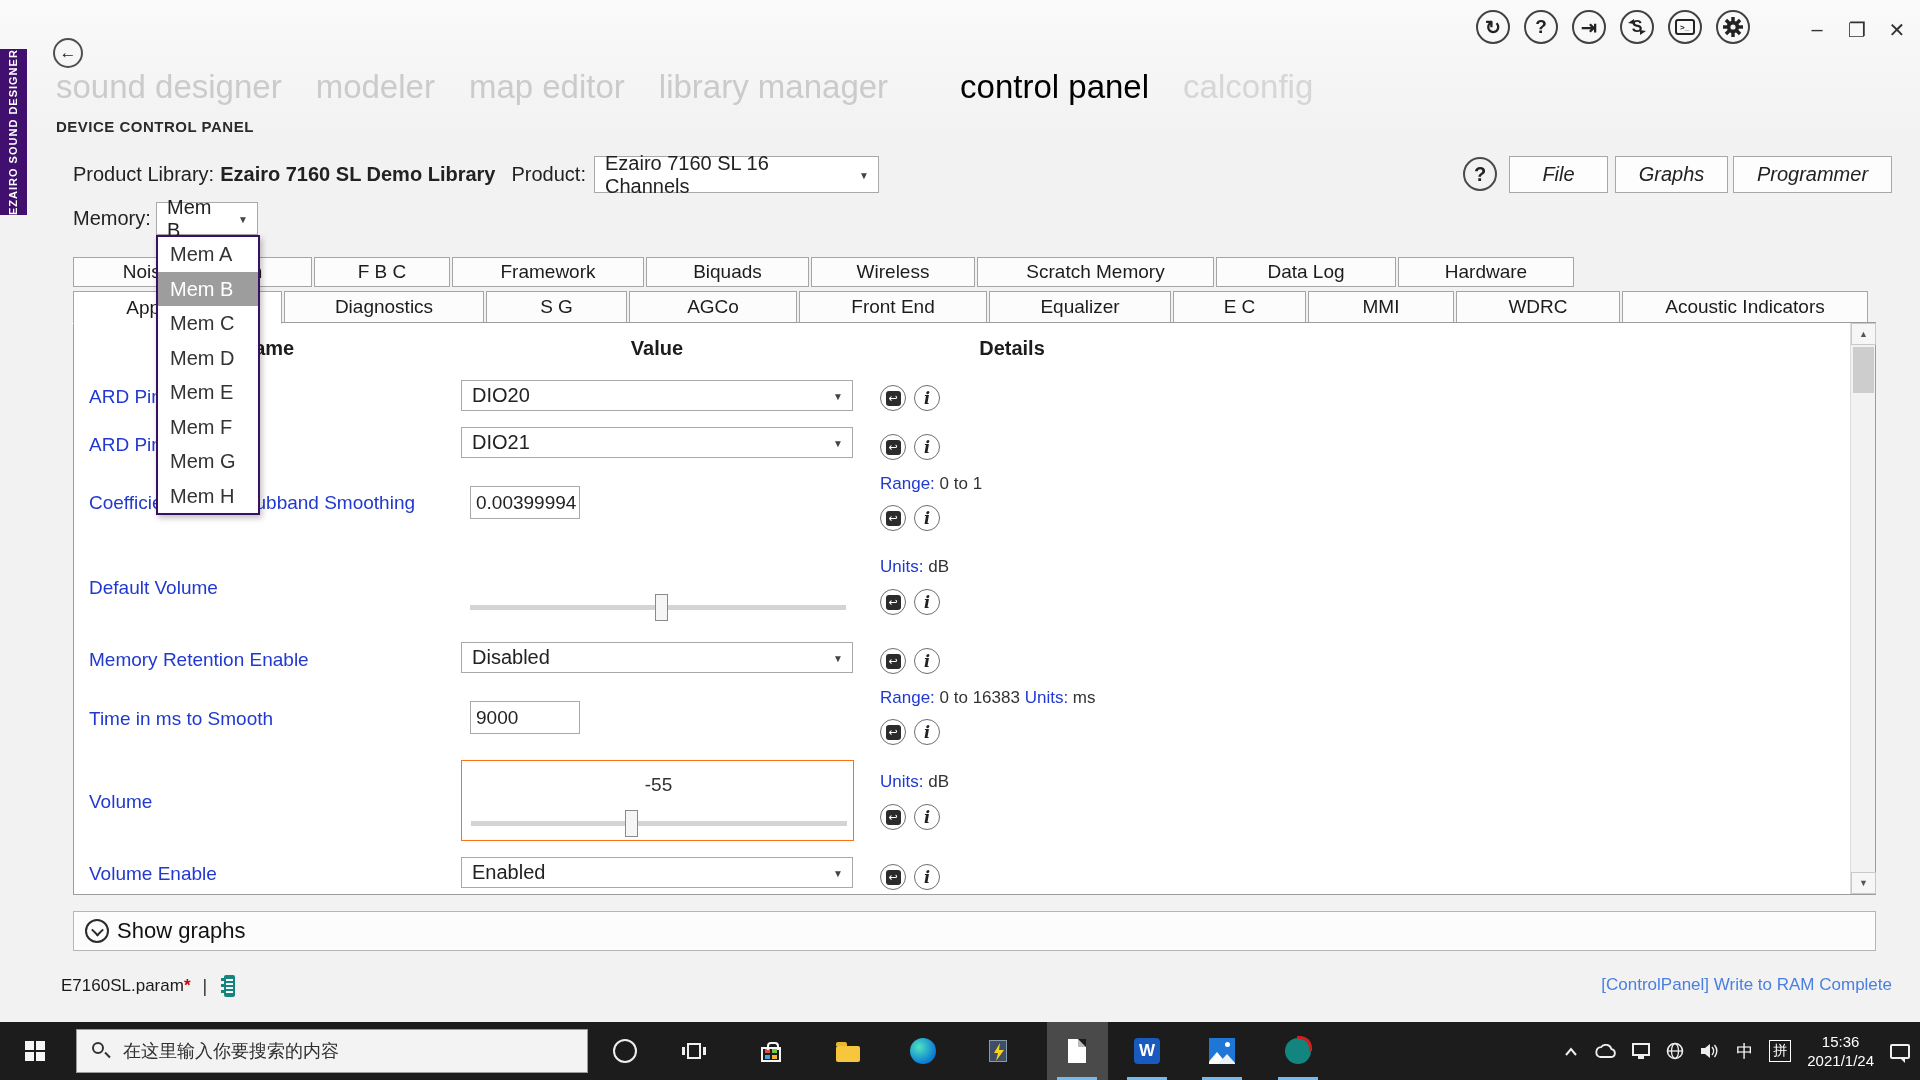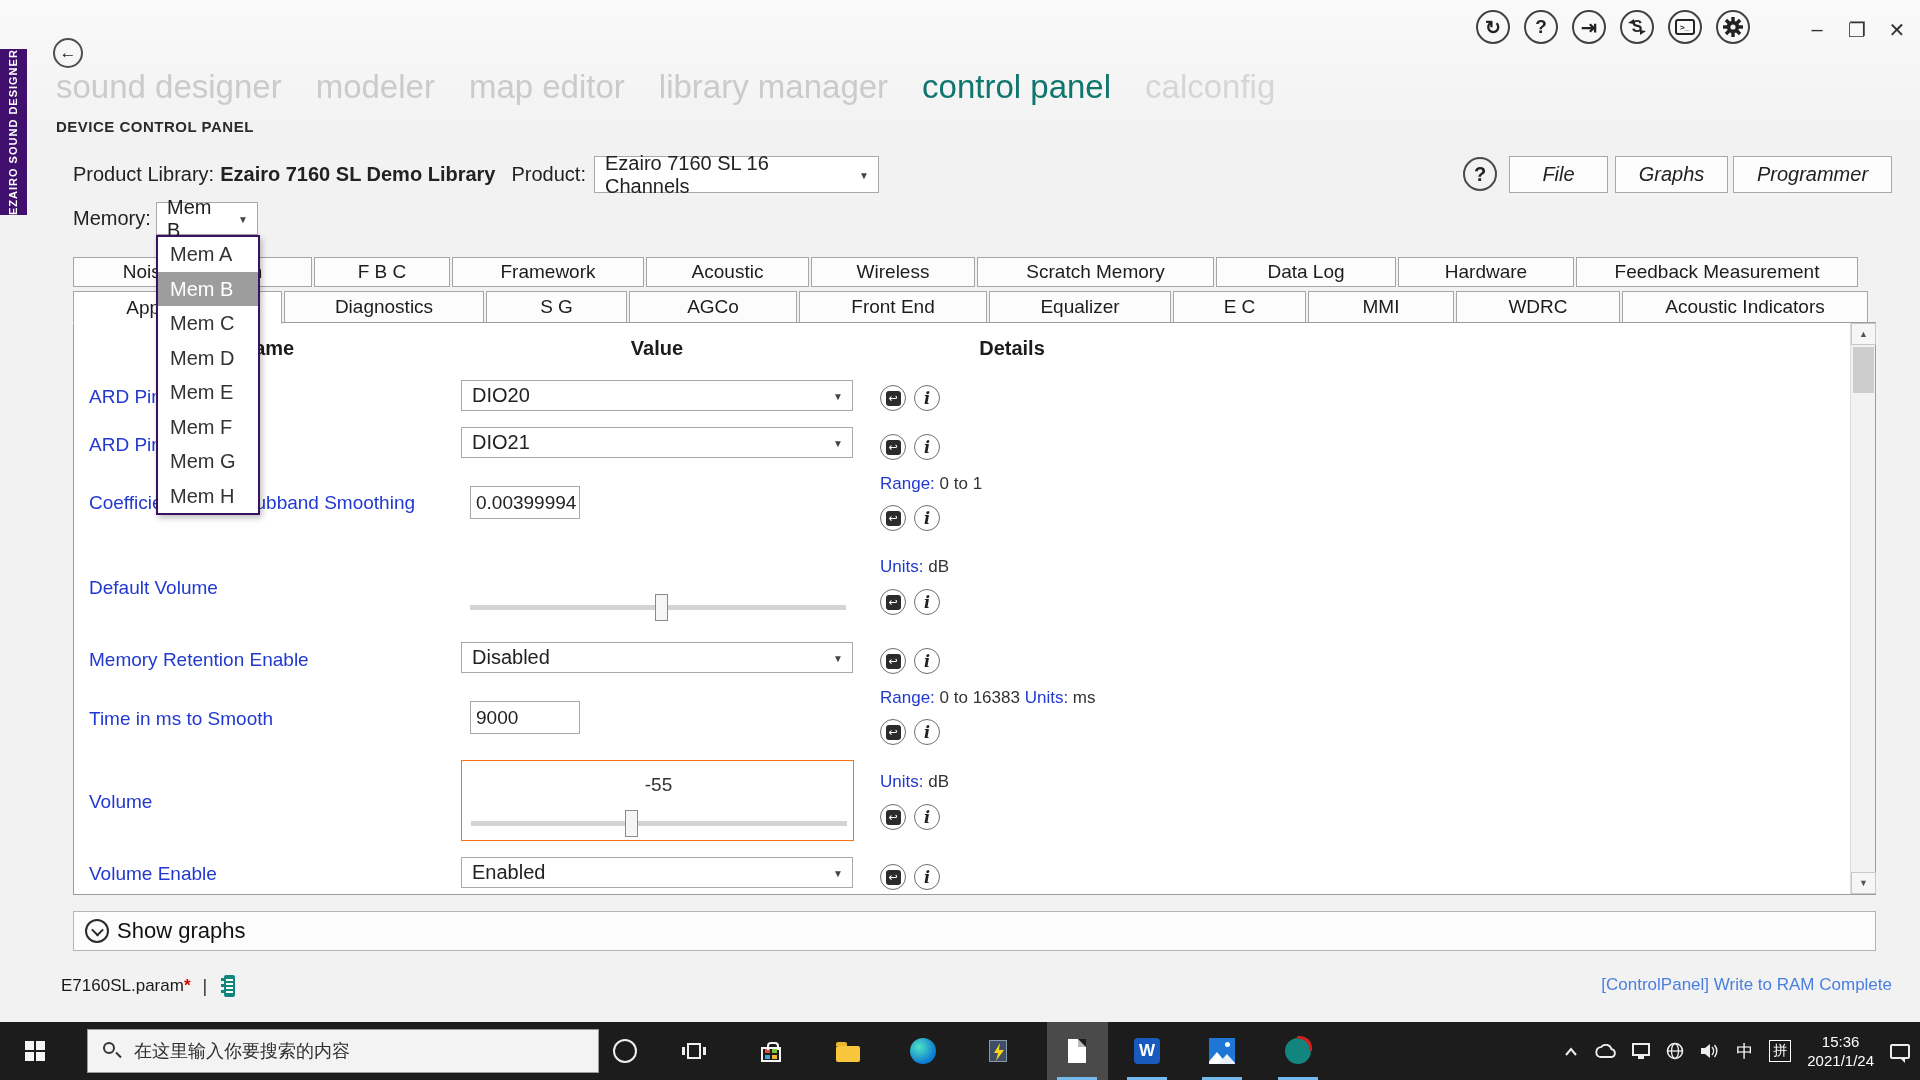--- a/index.html
+++ b/index.html
@@ -14,21 +14,21 @@
   .chrome-icons { position:absolute; top:10px; right:170px; display:flex; gap:14px; }
   .cicon { width:34px; height:34px; border:2px solid #424242; border-radius:50%; color:#222;
            display:flex; align-items:center; justify-content:center; font-size:19px; font-weight:bold; background:transparent; }
   .winctl { position:absolute; top:18px; right:14px; display:flex; gap:22px; color:#333; font-size:20px; }
   .winctl span { width:18px; text-align:center; cursor:default; }
   .back-btn { position:absolute; left:53px; top:38px; width:30px; height:30px; border:2px solid #4f4f4f; border-radius:50%;
               color:#222; font-size:17px; display:flex; align-items:center; justify-content:center; }
 
   
   .nav { position:absolute; left:56px; top:68px; display:flex; gap:34px; font-size:33px; color:#cbcbcb; white-space:nowrap; }
-  .nav .active { color:#0f766e; }
+  .nav .active { color:#000000;margin-left:38px; }
   .nav .dim { color:#d6d6d6; }
   .page-title { position:absolute; left:56px; top:118px; font-size:15px; font-weight:bold; color:#2b2b2b; letter-spacing:.5px; }
 
   
   .product-bar { position:absolute; left:73px; top:156px; height:37px; display:flex; align-items:center; font-size:20px; color:#222; }
   .product-bar b { margin-left:6px; }
   .plabel2 { margin-left:16px; }
   .combo { position:relative; background:#fff; border:1px solid #a9a9a9; height:37px; display:flex; align-items:center;
            padding:0 30px 0 10px; font-size:20px; color:#222; }
   .combo .arr { position:absolute; right:9px; top:50%; transform:translateY(-50%); font-size:10px; color:#444; }
@@ -96,21 +96,21 @@
   .star { color:#d00000; font-weight:bold; }
   .sep { margin:0 12px; color:#333; font-size:18px; }
   .status-msg { position:absolute; right:28px; top:975px; font-size:17px; color:#4a7fe0; }
 
   
   .taskbar { position:absolute; left:0; top:1022px; width:1920px; height:58px; background:#1c1c1c; color:#fff; }
   .start { position:absolute; left:0; top:0; width:70px; height:58px; display:flex; align-items:center; justify-content:center; }
   .winlogo { display:grid; grid-template-columns:9px 9px; grid-template-rows:9px 9px; gap:2px; }
   .winlogo div { background:#f5f5f5; }
   .searchbox { position:absolute; left:76px; top:7px; width:512px; height:44px; background:#f3f3f3; border:1px solid #9a9a9a;
-               display:flex; align-items:center; color:#2f2f2f; font-size:18px;margin-left:11px; }
+               display:flex; align-items:center; color:#2f2f2f; font-size:18px; }
   .mag { position:relative; width:20px; height:20px; margin:0 12px 0 14px; }
   .mag .lens { position:absolute; left:1px; top:1px; width:12px; height:12px; border:2px solid #333; border-radius:50%; }
   .mag .hdl { position:absolute; left:13px; top:13px; width:7px; height:2px; background:#333; transform:rotate(45deg); }
   .tb-ico { position:absolute; top:0; width:48px; height:58px; display:flex; align-items:center; justify-content:center; }
   .tb-active-bg { position:absolute; left:1047px; top:0; width:61px; height:58px; background:#4a4a4a; }
   .underline { position:absolute; bottom:0; height:3px; background:#76b9ed; }
   .tray { position:absolute; right:0; top:0; height:58px; display:flex; align-items:center; gap:16px; padding-right:10px; }
   .tray .txt { font-size:17px; }
   .ime2 { border:1px solid #fff; width:22px; height:22px; font-size:14px; display:flex; align-items:center; justify-content:center; }
   .clock { text-align:center; font-size:15px; line-height:19px; }
@@ -213,26 +213,25 @@
   <div class="memory-label">Memory:</div>
   <div class="combo memory-combo">
     <span>Mem B</span>
     <span class="arr">▼</span>
   </div>
 
   <div class="tabrow tabrow1">
     <div class="tab" style="width:239px">Noise Reduction</div>
     <div class="tab" style="width:136px">F B C</div>
     <div class="tab" style="width:192px">Framework</div>
-    <div class="tab" style="width:163px">Acoustic</div>
+    <div class="tab" style="width:163px">Biquads</div>
     <div class="tab" style="width:164px">Wireless</div>
     <div class="tab" style="width:237px">Scratch Memory</div>
     <div class="tab" style="width:180px">Data Log</div>
     <div class="tab" style="width:176px">Hardware</div>
-    <div class="tab" style="width:282px">Feedback Measurement</div>
   </div>
 
   <div class="tabrow tabrow2">
     <div class="tab active" style="width:209px">Applications</div>
     <div class="tab" style="width:200px">Diagnostics</div>
     <div class="tab" style="width:141px">S G</div>
     <div class="tab" style="width:168px">AGCo</div>
     <div class="tab" style="width:188px">Front End</div>
     <div class="tab" style="width:182px">Equalizer</div>
     <div class="tab" style="width:133px">E C</div>

